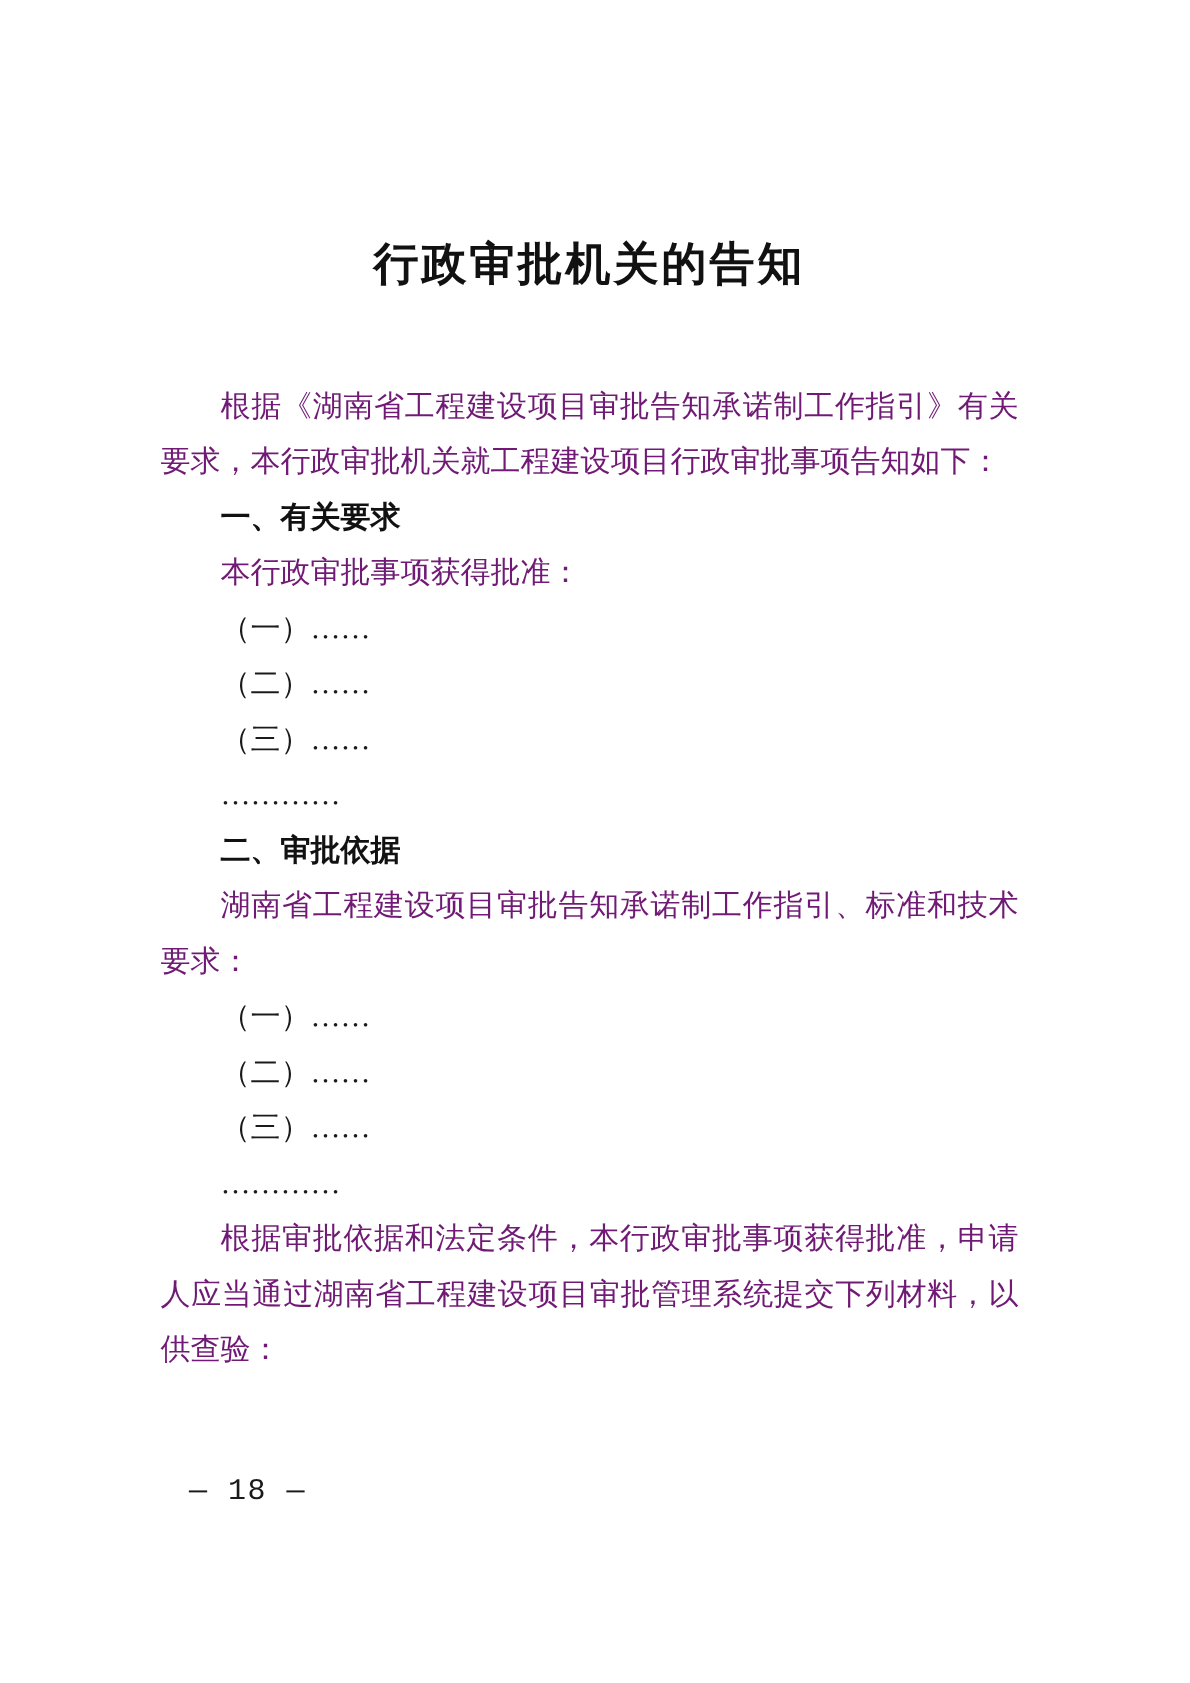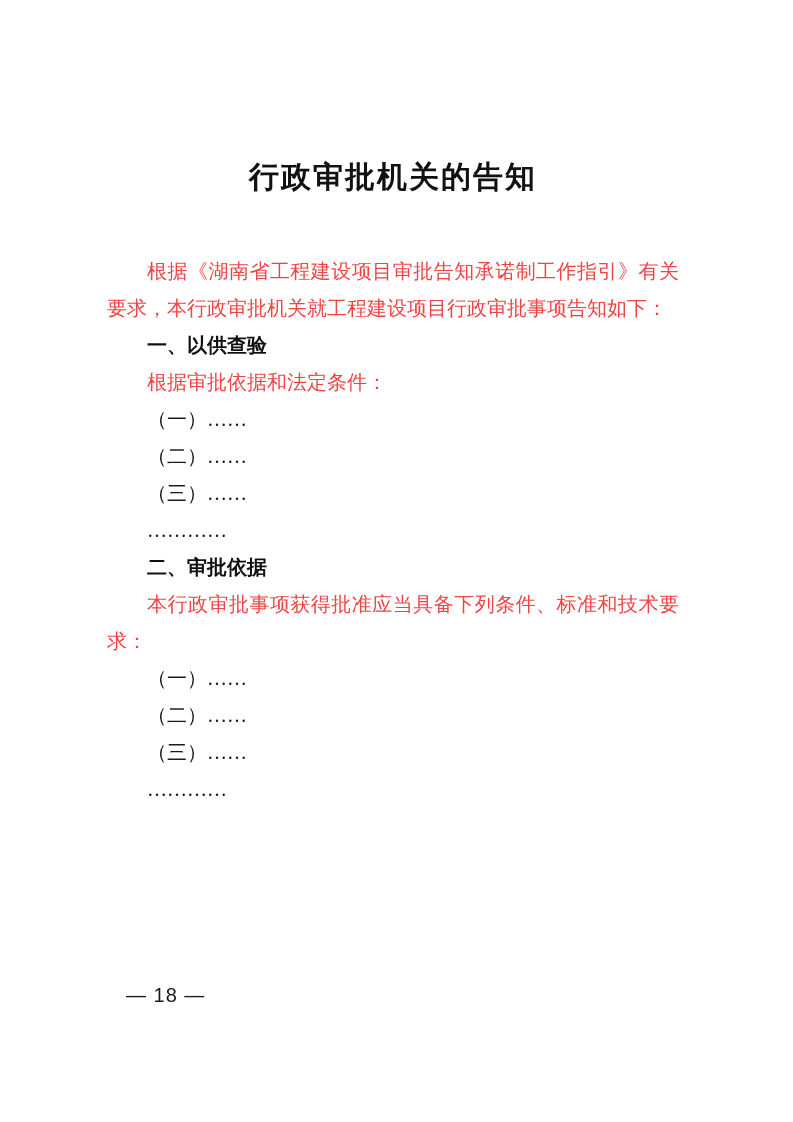--- a/index.html
+++ b/index.html
@@ -30,21 +30,21 @@
     text-align: center;
     letter-spacing: 2px;
     margin: 0 0 54px 0;
     font-family: "Liberation Serif", serif;
   }
   .para {
     font-size: 20px;
     line-height: 37px;
     text-align: justify;
     margin: 0;
-    color: #ef4444;
+    color: #701a75;
   }
   .indent {
     text-indent: 2em;
   }
   .section-heading {
     font-family: "Liberation Sans", sans-serif;
     font-weight: bold;
     font-size: 20px;
     line-height: 37px;
     text-indent: 2em;
@@ -58,44 +58,45 @@
     color: #1a1a1a;
   }
   .page-number {
     position: absolute;
     left: 126px;
     top: 978px;
     font-size: 20px;
     line-height: 34px;
     letter-spacing: 1px;
     color: #1a1a1a;
-    font-family: Liberation Sans, sans-serif;
+    font-family: Liberation Mono, monospace;
   }
 </style>
 </head>
 <body>
 
 <div class="page">
   <div class="content">
 
     <h1 class="doc-title">行政审批机关的告知</h1>
 
     <p class="para indent">根据《湖南省工程建设项目审批告知承诺制工作指引》有关要求，本行政审批机关就工程建设项目行政审批事项告知如下：</p>
 
-    <h2 class="section-heading">一、以供查验</h2>
-    <p class="para indent">根据审批依据和法定条件：</p>
+    <h2 class="section-heading">一、有关要求</h2>
+    <p class="para indent">本行政审批事项获得批准：</p>
     <div class="list-item">（一）……</div>
     <div class="list-item">（二）……</div>
     <div class="list-item">（三）……</div>
     <div class="list-item">…………</div>
 
     <h2 class="section-heading">二、审批依据</h2>
-    <p class="para indent">本行政审批事项获得批准应当具备下列条件、标准和技术要求：</p>
+    <p class="para indent">湖南省工程建设项目审批告知承诺制工作指引、标准和技术要求：</p>
     <div class="list-item">（一）……</div>
     <div class="list-item">（二）……</div>
     <div class="list-item">（三）……</div>
     <div class="list-item">…………</div>
 
+    <p class="para indent">根据审批依据和法定条件，本行政审批事项获得批准，申请人应当通过湖南省工程建设项目审批管理系统提交下列材料，以供查验：</p>
 
   </div>
 
   <div class="page-number">— 18 —</div>
 </div>
 
 </body></html>

